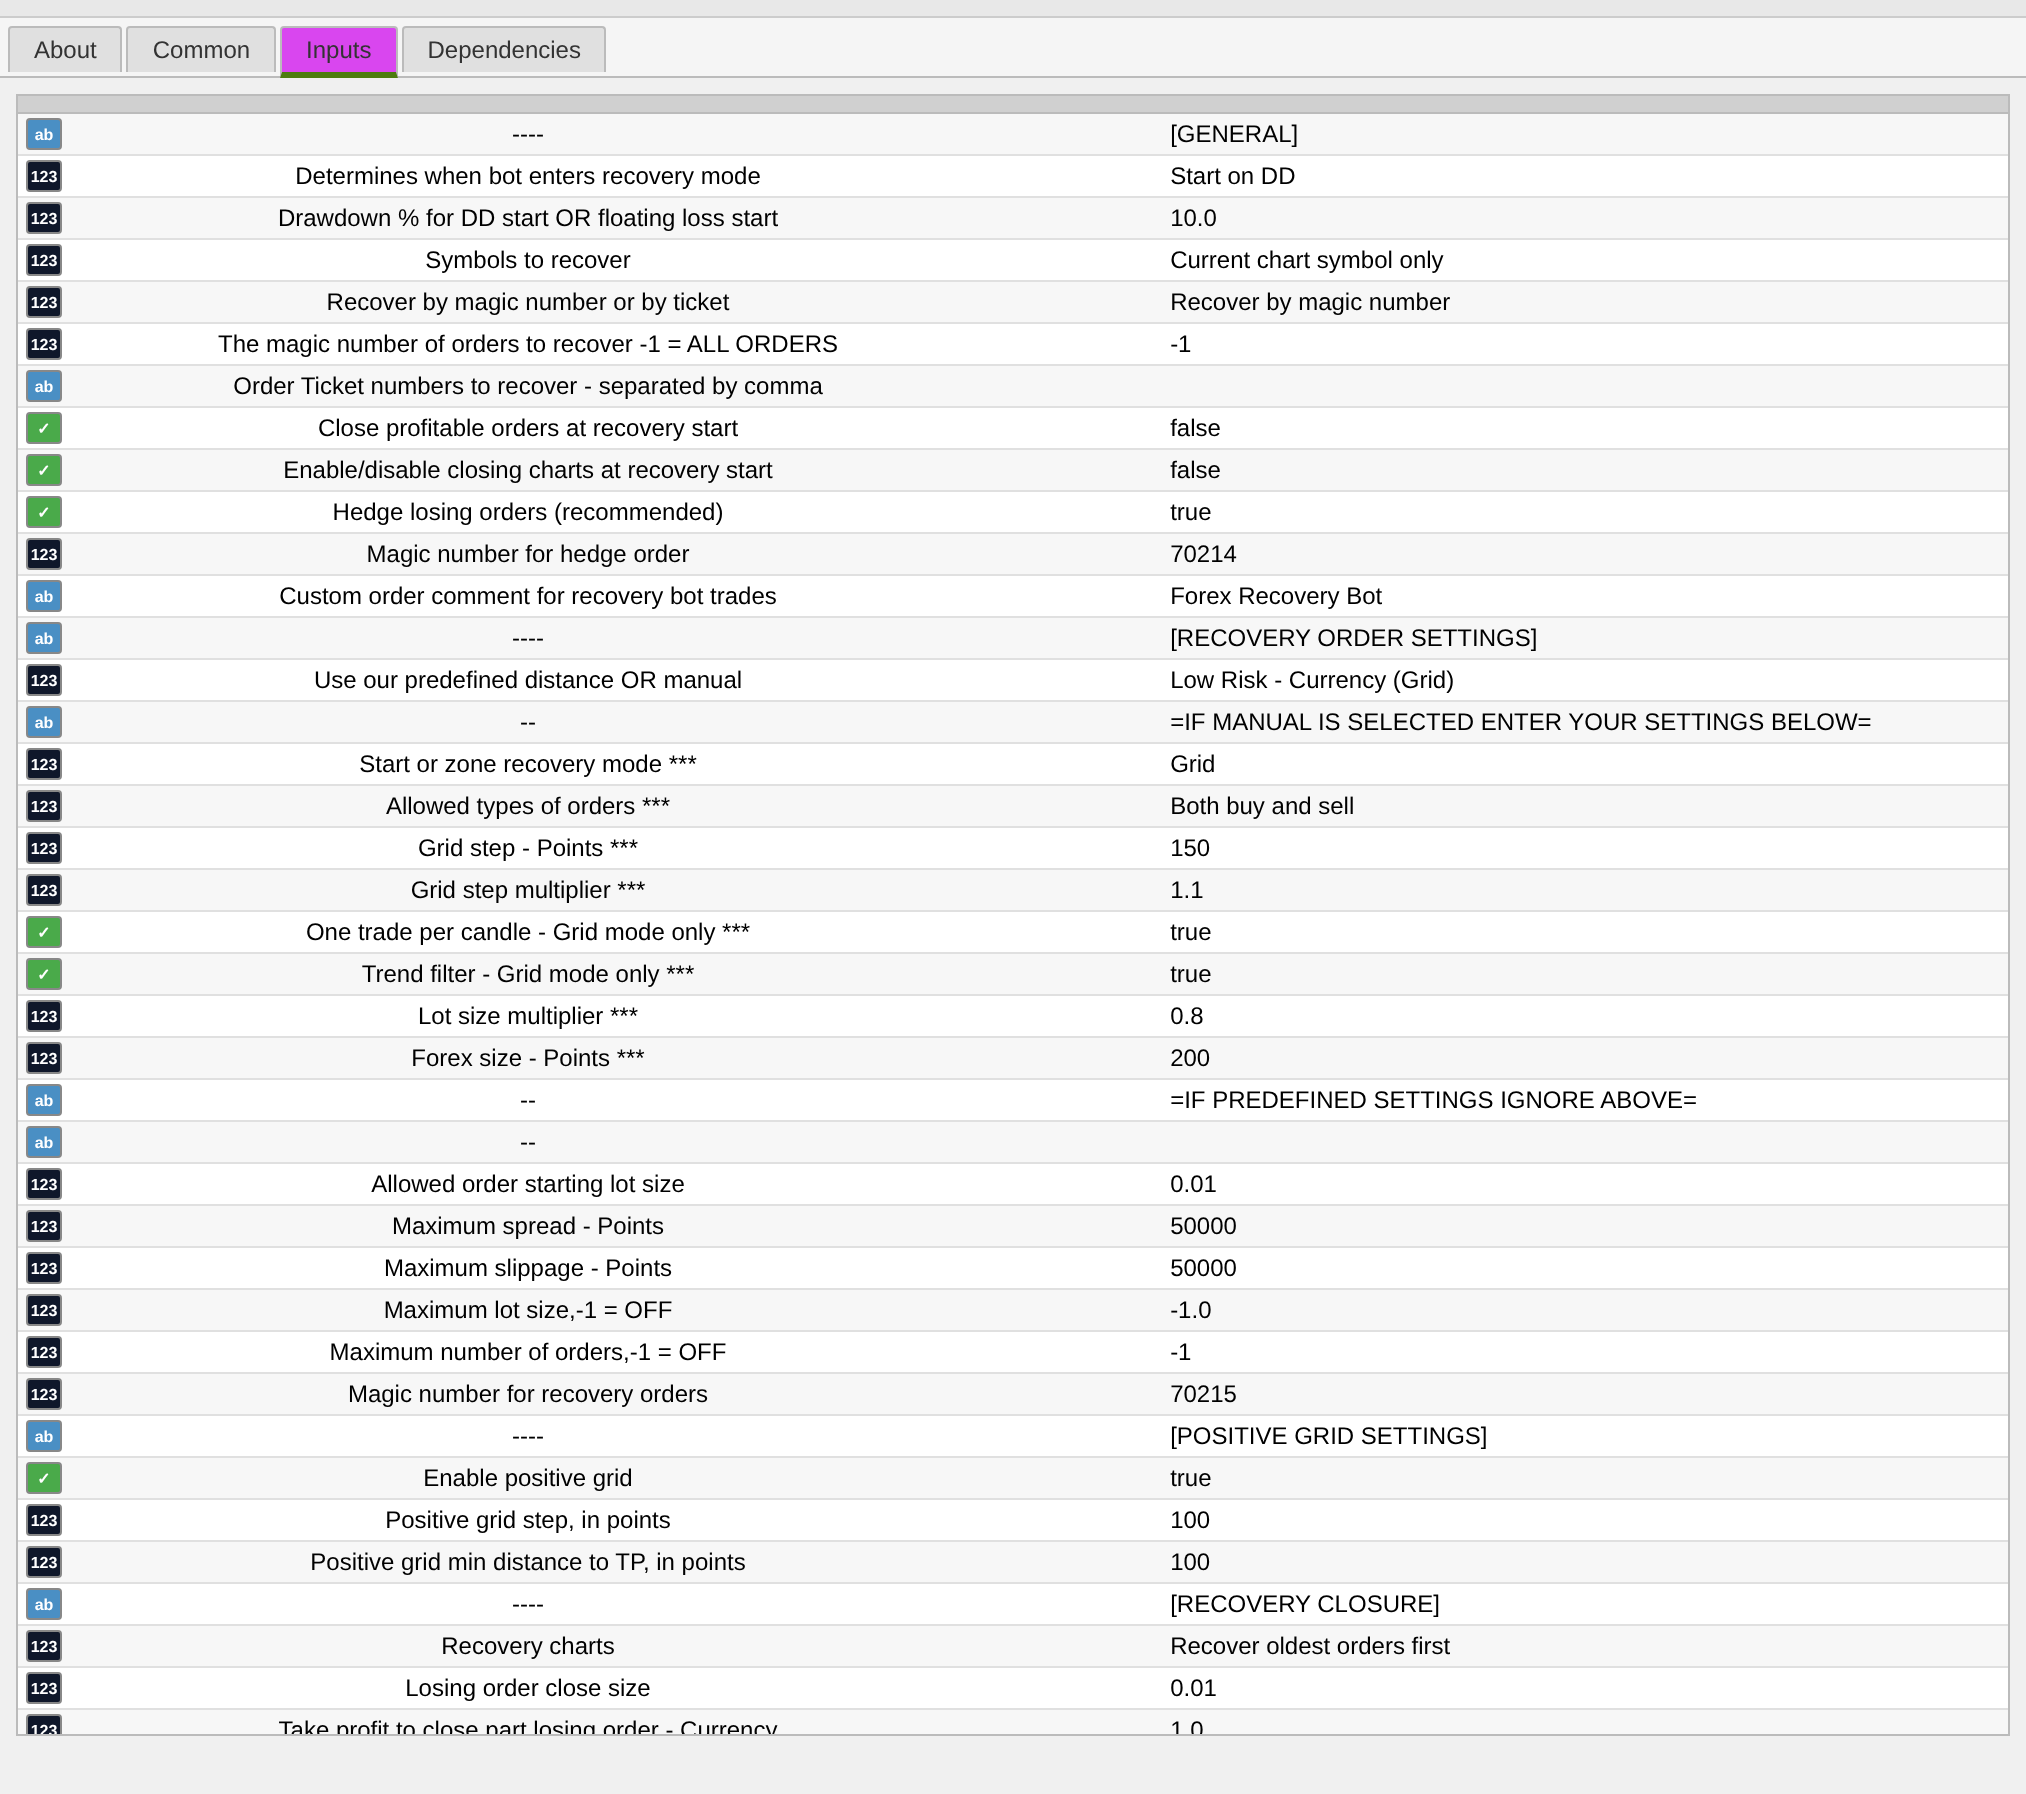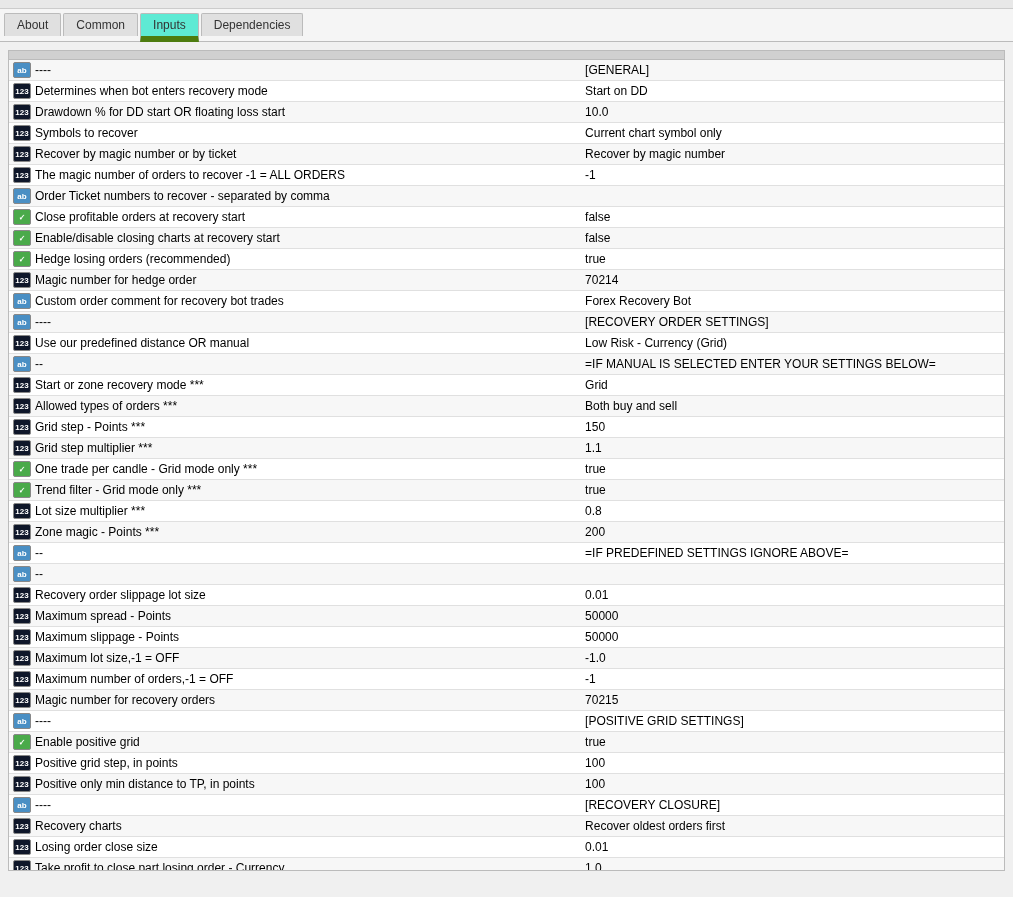--- a/index.html
+++ b/index.html
@@ -38,22 +38,22 @@
       padding: 4px 12px;
       border: 1px solid #bbb;
       border-bottom: none;
       background: #e0e0e0;
       cursor: pointer;
       color: #333;
       border-radius: 2px 2px 0 0;
     }
 
     .tab.active {
-      background: #5eead4;
-      border-bottom: 6px solid #4d7c0f;
+      background: #d946ef;
+      border-bottom: 3px solid #4d7c0f;
       margin-bottom: -1px;
       z-index: 1;
       padding-left: 12px;
     }
 
     .main-content {
       padding: 8px;
       height: calc(897px - 60px);
       overflow: hidden;
     }
@@ -130,20 +130,21 @@
     .icon-bool {
       background: #4aaa4a;
     }
 
     .var-text {
       flex: 1;
     }
 
     td.var-td {
       padding: 2px 4px;
+      text-align: center;
     }
 
     td.val-td {
       padding: 2px 8px;
     }
   </style>
 </head>
 <body>
 
 <div class="title-bar">
@@ -363,21 +364,21 @@
                 <span class="icon-badge icon-num">123</span>
                 <span class="var-text">Lot size multiplier ***</span>
               </div>
             </td>
             <td class="val-td">0.8</td>
           </tr>
           <tr>
             <td class="var-td">
               <div class="var-col">
                 <span class="icon-badge icon-num">123</span>
-                <span class="var-text">Zone magic - Points ***</span>
+                <span class="var-text">Forex size - Points ***</span>
               </div>
             </td>
             <td class="val-td">200</td>
           </tr>
           <tr>
             <td class="var-td">
               <div class="var-col">
                 <span class="icon-badge icon-ab">ab</span>
                 <span class="var-text">--</span>
               </div>
@@ -390,21 +391,21 @@
                 <span class="icon-badge icon-ab">ab</span>
                 <span class="var-text">--</span>
               </div>
             </td>
             <td class="val-td"></td>
           </tr>
           <tr>
             <td class="var-td">
               <div class="var-col">
                 <span class="icon-badge icon-num">123</span>
-                <span class="var-text">Recovery order slippage lot size</span>
+                <span class="var-text">Allowed order starting lot size</span>
               </div>
             </td>
             <td class="val-td">0.01</td>
           </tr>
           <tr>
             <td class="var-td">
               <div class="var-col">
                 <span class="icon-badge icon-num">123</span>
                 <span class="var-text">Maximum spread - Points</span>
               </div>
@@ -471,21 +472,21 @@
                 <span class="icon-badge icon-num">123</span>
                 <span class="var-text">Positive grid step, in points</span>
               </div>
             </td>
             <td class="val-td">100</td>
           </tr>
           <tr>
             <td class="var-td">
               <div class="var-col">
                 <span class="icon-badge icon-num">123</span>
-                <span class="var-text">Positive only min distance to TP, in points</span>
+                <span class="var-text">Positive grid min distance to TP, in points</span>
               </div>
             </td>
             <td class="val-td">100</td>
           </tr>
           <tr>
             <td class="var-td">
               <div class="var-col">
                 <span class="icon-badge icon-ab">ab</span>
                 <span class="var-text">----</span>
               </div>

